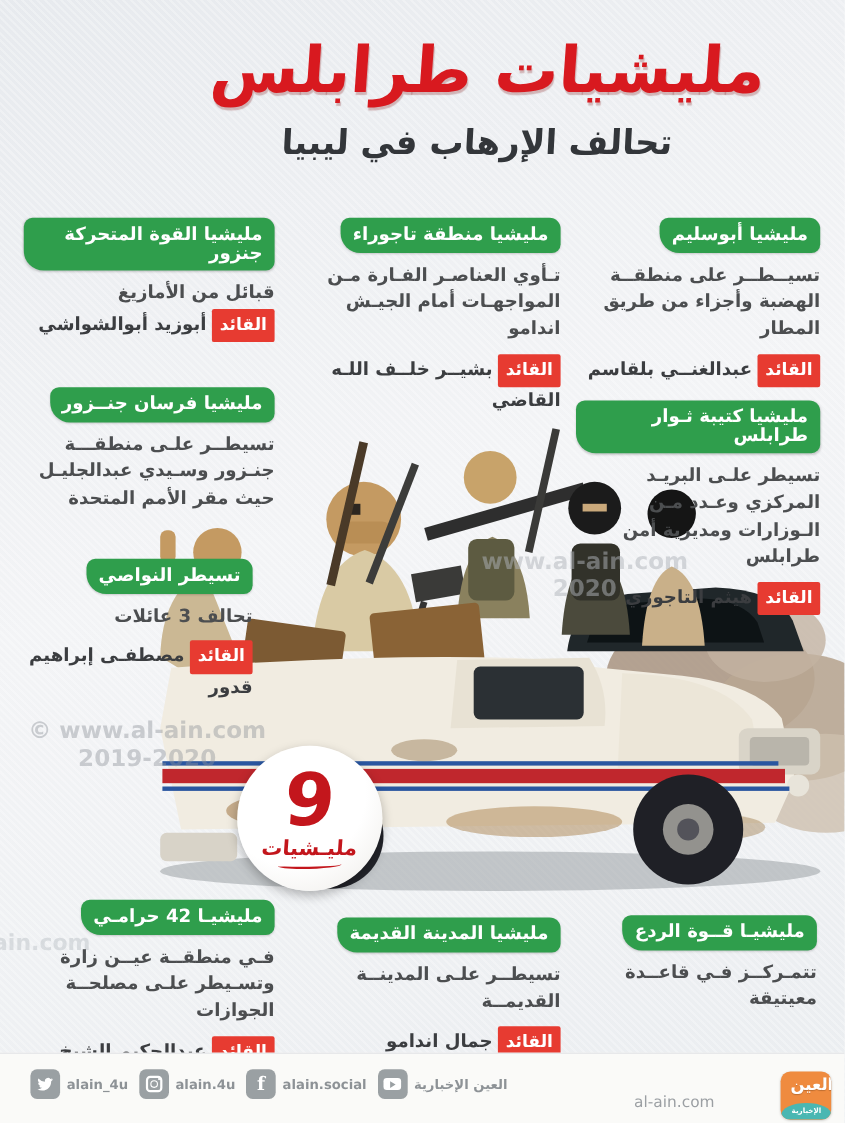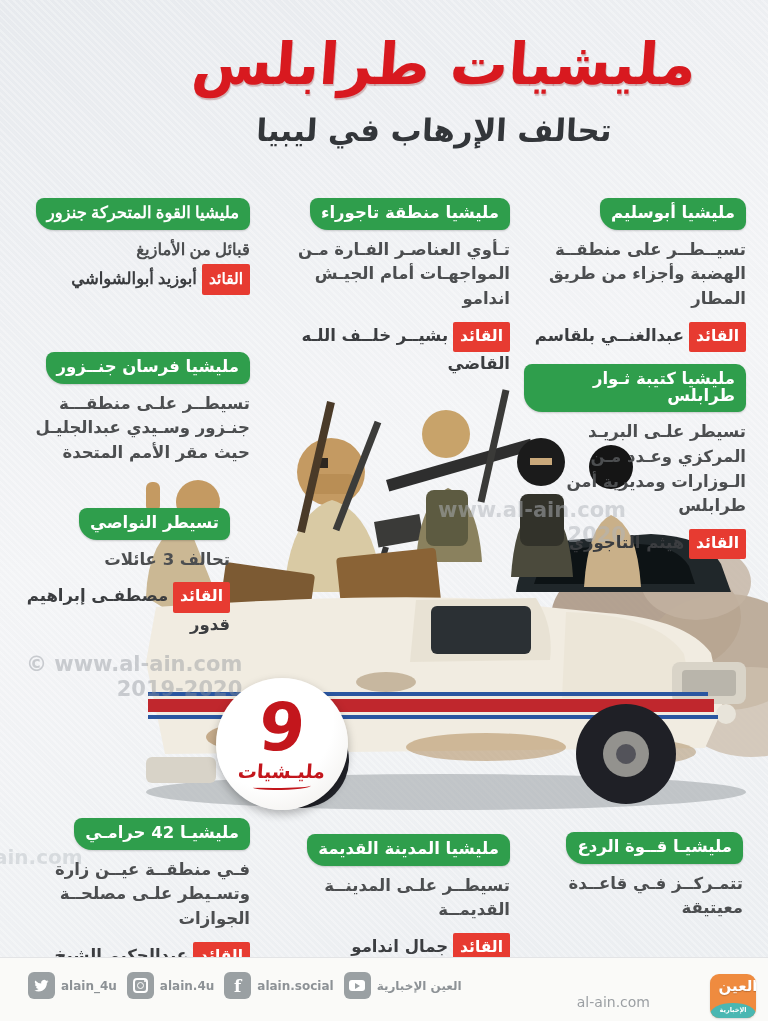--- a/index.html
+++ b/index.html
@@ -39,29 +39,29 @@
     color:#4c4e50; font-size:16.5px; font-weight:bold; line-height:1.5;
   }
   .leader { margin-top:10px; color:#3b3d40; font-size:16.5px; font-weight:bold; line-height:1.5; }
   .leader-badge {
     display:inline-block; background:#e73b31; color:#fff;
     font-size:15.5px; font-weight:bold; padding:3px 7px 4px 7px;
     border-radius:2px; margin-left:5px;text-align:right;
   }
   .m-abusalim        { top:198px; right:22px;  width:215px; }
   .m-tajoura         { top:198px; right:258px; width:225px; }
-  .m-mobileforce     { top:198px; right:518px; width:228px;font-family:Liberation Serif, serif; }
+  .m-mobileforce     { top:198px; right:518px; width:228px; }
   .m-knights         { top:352px; right:518px; width:228px; }
   .m-revolutionaries { top:364px; right:22px;  width:222px; }
   .m-nawasi          { top:508px; right:538px; width:208px; }
   .m-harami          { top:818px; right:518px; width:228px; }
   .m-oldcity         { top:834px; right:258px; width:225px; }
   .m-deterrence      { top:832px; right:25px;  width:218px; }
   
-  .wm { position:absolute; z-index:3; font-weight:bold; color:rgba(140,146,152,.42); direction:ltr; text-align:right; line-height:1.2; }
+  .wm { position:absolute; z-index:3; font-weight:bold; color:rgba(140,146,152,.42); direction:ltr; text-align:center; line-height:1.2; }
   .wm-left  { top:652px; left:26px;  font-size:21px; }
   .wm-right { top:498px; left:438px; font-size:21px; color:rgba(175,180,186,.5); }
   .wm-corner{ top:845px; left:-6px;  font-size:20px; color:rgba(185,190,196,.45); }
   
   .count-circle {
     position:absolute; z-index:5; top:678px; left:216px;
     width:132px; height:132px; border-radius:50%;
     background:radial-gradient(circle at 38% 32%, #ffffff 55%, #eceae6 100%);
     box-shadow:0 4px 10px rgba(0,0,0,.28);
     display:flex; flex-direction:column; align-items:center; justify-content:center;

